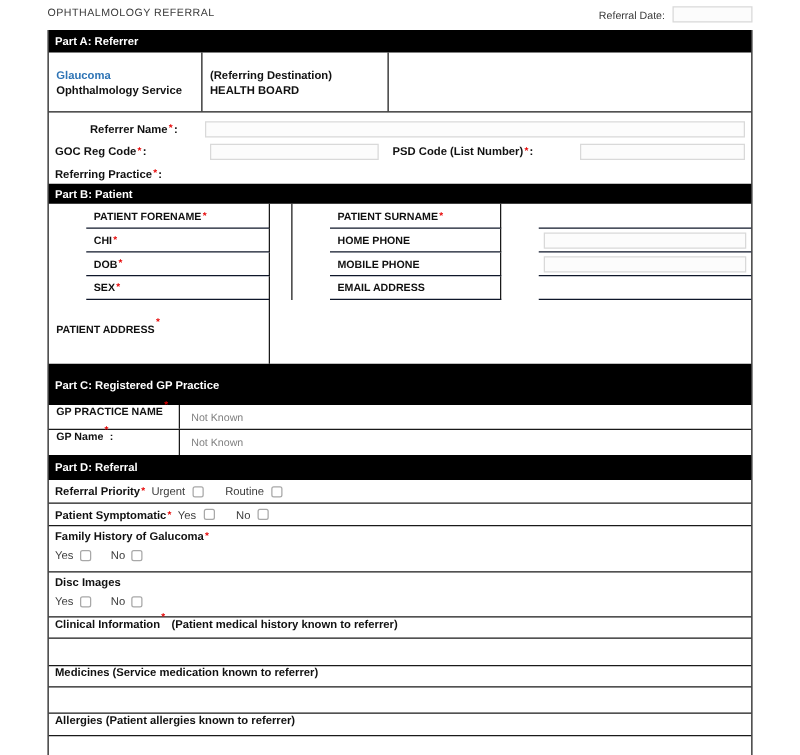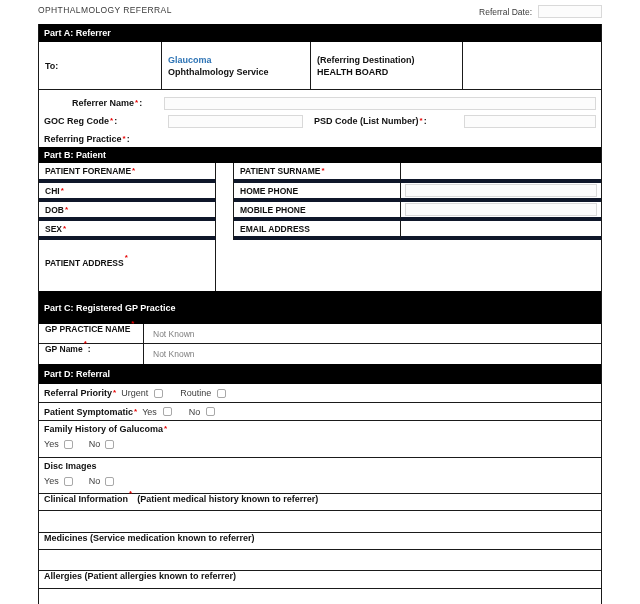--- a/index.html
+++ b/index.html
@@ -40,21 +40,21 @@
   .w1 { width: 120px; padding-left: 28px; } .w2 { width: 124px; }
   .grow { flex: 1; }
   .goc-input { width: 135px; }
   .psd-label { margin-left: 11px; }
   .psd-input { width: 132px; margin-left: auto; }
 
   
   .pb-grid { display: grid; grid-template-columns: 177px 18px 167px 1fr;
              grid-template-rows: 20px 19px 19px 19px 51px; font-size: 8.5px; }
   .pb-grid .cell { display: flex; align-items: center; padding-left: 6px; }
-  .bb { border-bottom: 4px solid #0f172a; }
+  .bb { border-bottom: 1px solid #0f172a; margin-left: 30px; }
   .br { border-right: 1px solid #1a1a1a; }
   .pb-input-cell { display: flex; align-items: center; padding: 0 4px; }
   .pb-input-cell input { width: 100%; }
   .addr-label { align-items: flex-start !important; padding-top: 18px; }
 
   
   .pc-row { display: grid; grid-template-columns: 105px 1fr; height: 20px; font-size: 8.5px; }
   .pc-row .lab { border-right: 1px solid #1a1a1a; display: flex; align-items: flex-start; padding-left: 6px; }
   .pc-row .val { display: flex; align-items: center; padding-left: 9px; color: #7f7f7f; font-weight: normal; }
   .pc-row.first { border-bottom: 1px solid #1a1a1a; }
@@ -88,23 +88,20 @@
     <input class="txt date-input" value="" style="">
   </span>
 </div>
 
 <div class="form">
 
   <div class="bar bar-a">Part A: Referrer</div>
 
   <div class="to-table">
     <div>
-      <span class="b">To:</span>
-    </div>
-    <div>
       <span class="svc-blue">Glaucoma</span>
       <span class="b">Ophthalmology Service</span>
     </div>
     <div>
       <span class="b">(Referring Destination)</span>
       <span class="b">HEALTH BOARD</span>
     </div>
     <div></div>
   </div>
 

